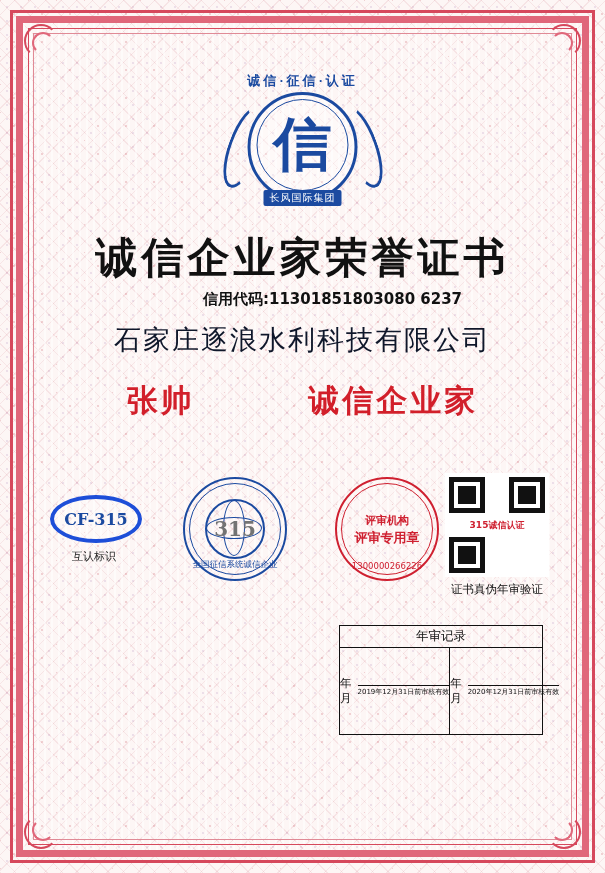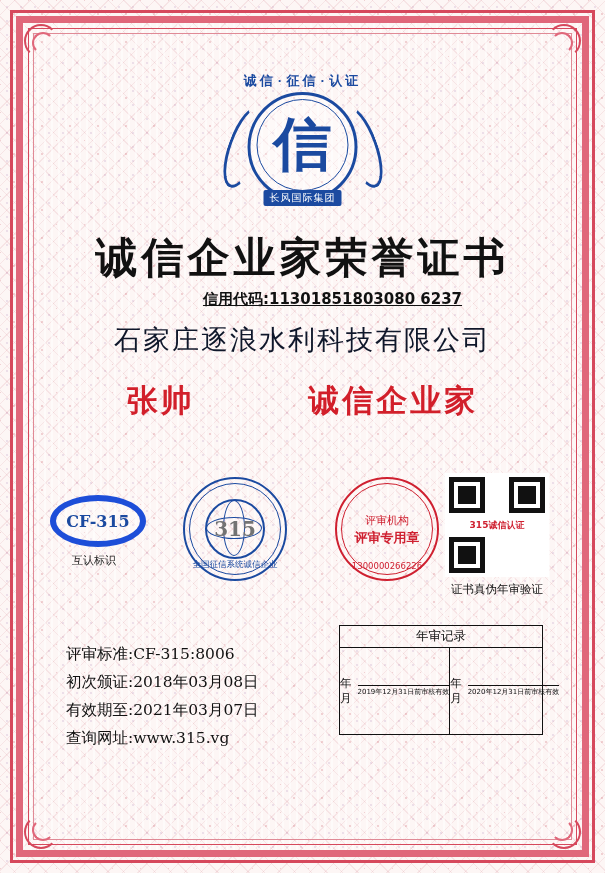--- a/index.html
+++ b/index.html
@@ -114,21 +114,21 @@
     width: 165px;
     height: 150px;
     text-align: center;
   }
   .emblem .arc-top {
     position: absolute;
     top: 2px; left: 0; right: 0;
     font-size: 13px;
     color: #1b4aa0;
     letter-spacing: 3px;
-    font-family: Liberation Mono, monospace;
+    font-family: Liberation Serif, serif;
     font-weight: bold;
   }
   .emblem .ring {
     position: absolute;
     left: 50%;
     top: 22px;
     transform: translateX(-50%);
     width: 104px;
     height: 104px;
     border: 3px solid #1b4aa0;
@@ -199,21 +199,20 @@
     position: absolute;
     top: 250px;
     left: 0; right: 0;
     text-align: center;
     font-size: 15px;
     font-weight: bold;
     color: #111;
     letter-spacing: 0px;
     font-family: "DejaVu Sans", sans-serif;
     padding-left: 60px;
-    text-decoration: underline;
   }
 
   .company {
     position: absolute;
     top: 282px;
     left: 0; right: 0;
     text-align: center;
     font-size: 27px;
     font-weight: normal;
     color: #0f172a;
@@ -245,21 +244,21 @@
   .seal-cf {
     position: absolute;
     left: 10px;
     top: 40px;
     width: 88px;
     text-align: center;
   }
   .seal-cf .oval {
     width: 84px;
     height: 40px;
-    border: 6px solid #1d4ed8;
+    border: 4px solid #1d4ed8;
     border-radius: 50%;
     display: flex;
     align-items: center;
     justify-content: center;
     color: #1b4aa0;
     font-size: 16px;
     font-weight: bold;
     font-family: "DejaVu Serif", serif;
     background: rgba(255,255,255,0.25);
   }
@@ -288,21 +287,21 @@
     inset: 6px;
     border-radius: 50%;
     border: 1px solid currentColor;
   }
   .round-seal .mid {
     position: absolute;
     left: 0; right: 0;
     top: 36px;
     text-align: center;
     font-size: 11px;
-    font-weight: normal;
+    font-weight: bold;
     font-family: "DejaVu Sans", sans-serif;
   }
   .round-seal .mid2 {
     position: absolute;
     left: 0; right: 0;
     top: 52px;
     text-align: center;
     font-size: 13px;
     font-weight: bold;
     font-family: "DejaVu Sans", sans-serif;
@@ -541,26 +540,20 @@
         <div class="qr">
           <div class="finder f1"></div>
           <div class="finder f2"></div>
           <div class="finder f3"></div>
           <div class="overlay-text">315诚信认证</div>
         </div>
         <div class="qr-cap">证书真伪年审验证</div>
       </div>
     </div>
 
-    <div class="info-list">
-      <div class="row">评审标准:CF-315:8006</div>
-      <div class="row">初次颁证:2018年03月08日</div>
-      <div class="row">有效期至:2021年03月07日</div>
-      <div class="row">查询网址:www.315.vg</div>
-    </div>
 
     <div class="annual-box">
       <div class="annual-title">年审记录</div>
       <div class="annual-cells">
         <div class="annual-cell">
           <div class="ym">年 月</div>
           <div class="note">2019年12月31日前审核有效</div>
         </div>
         <div class="annual-cell">
           <div class="ym">年 月</div>

